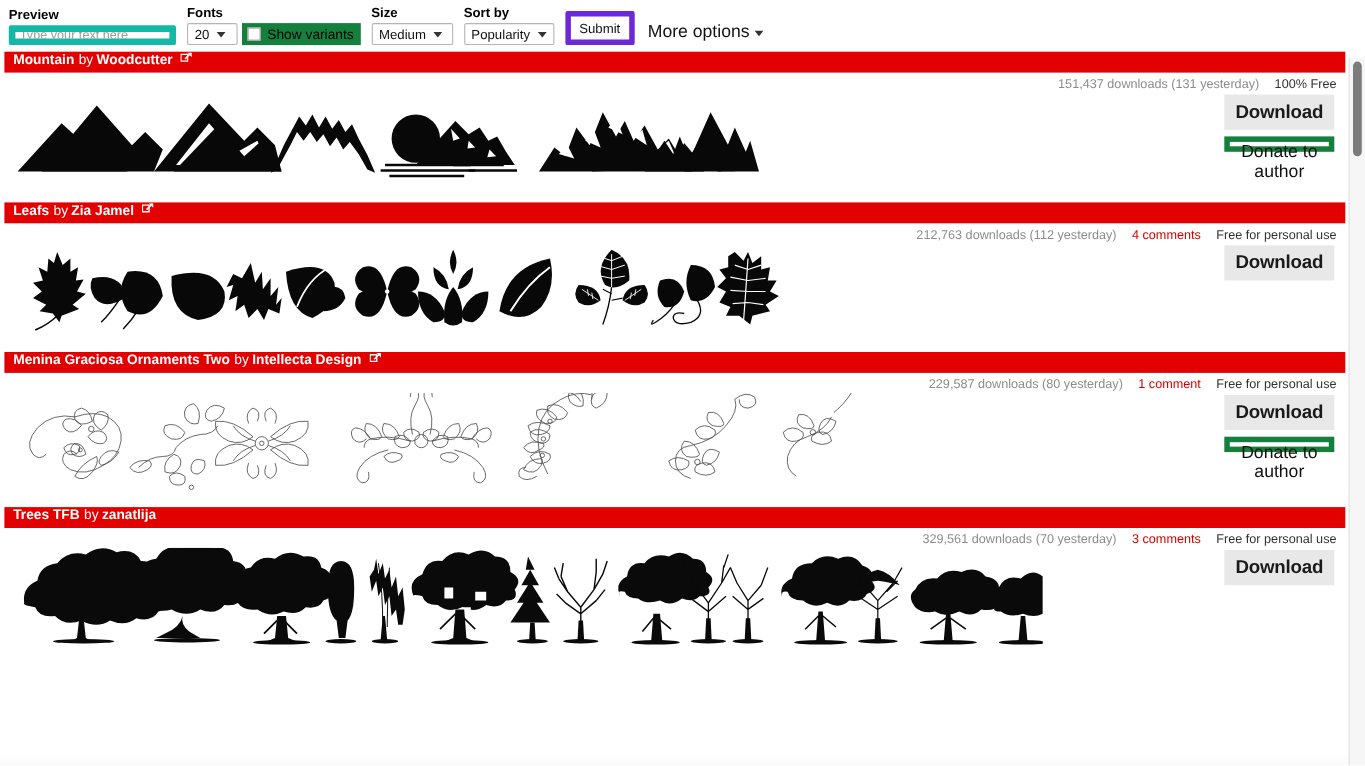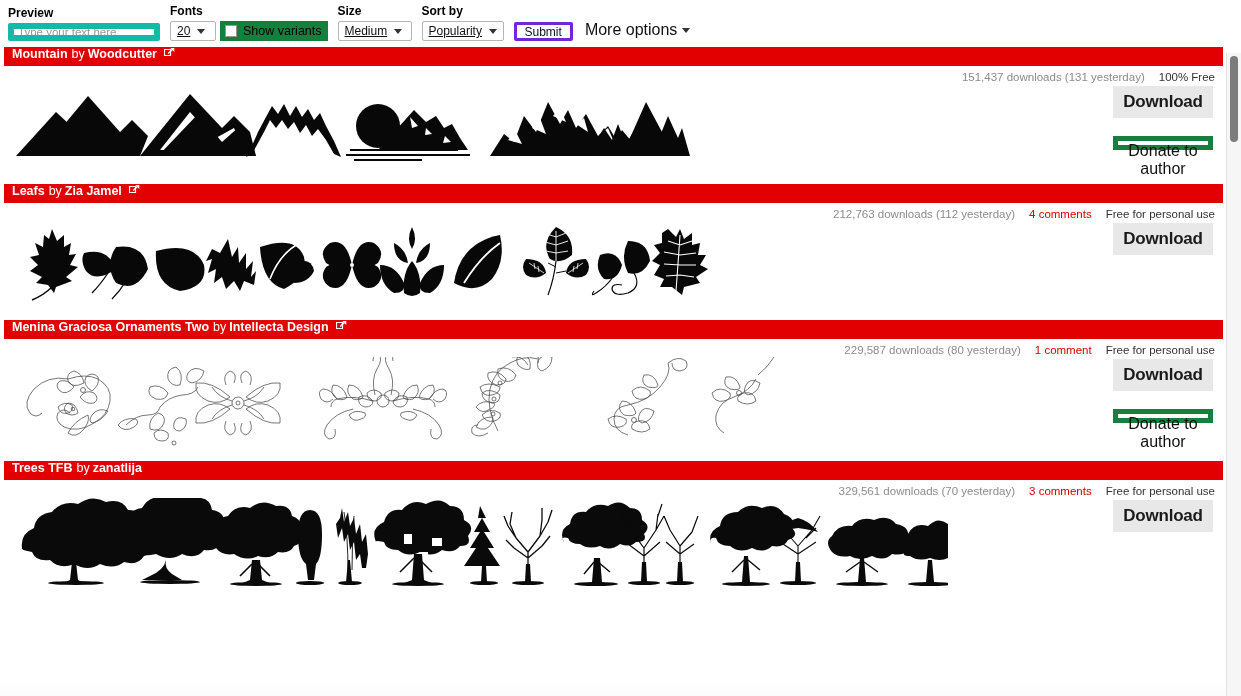--- a/index.html
+++ b/index.html
@@ -102,21 +102,21 @@
     border-radius: 2px;
     background: #fff;
     font-size: 12px;
     display: inline-flex;
     align-items: center;
     padding: 0 5px 0 6px;
     box-sizing: border-box;
     color: #111;
     gap: 7px;
   }
-  .selbox .cv { white-space: nowrap; text-decoration: underline; }
+  .selbox .cv { white-space: nowrap; }
   .caret {
     width: 0; height: 0;
     border-left: 4px solid transparent;
     border-right: 4px solid transparent;
     border-top: 5px solid #333;
     display: inline-block;
   }
   .variants {
     background: #15803d;
     display: inline-flex;
@@ -129,22 +129,22 @@
   }
   .variants .cb {
     width: 12px; height: 12px;
     border: 1px solid #999;
     background: #fff;
     box-sizing: border-box;
     display: inline-block;
   }
   .variants .vlbl { font-size: 12.5px; color: #000; }
   .submit-btn {
-    height: 19px;
-    border: 3px solid #6d28d9;
+    height: 31px;
+    border: 5px solid #6d28d9;
     border-radius: 2px;
     background: #fdfdfd;
     font-size: 12px;
     font-family: "Liberation Sans", sans-serif;
     padding: 0 8px;
     color: #111;
     cursor: pointer;
   }
   .more-opts {
     font-size: 16px;
@@ -209,21 +209,21 @@
   .glyph-strip svg { display: block; }
 
   .btn-col {
     position: absolute;
     right: 14px;
     top: 0px;
     width: 100px;
     display: flex;
     flex-direction: column;
     align-items: stretch;
-    gap: 18px;
+    gap: 6px;
     z-index: 5;
   }
   .download-btn {
     background: #e8e8e8;
     border: none;
     height: 32px;
     font-size: 17px;
     font-weight: bold;
     font-family: "Liberation Sans", sans-serif;
     color: #1a1a1a;

